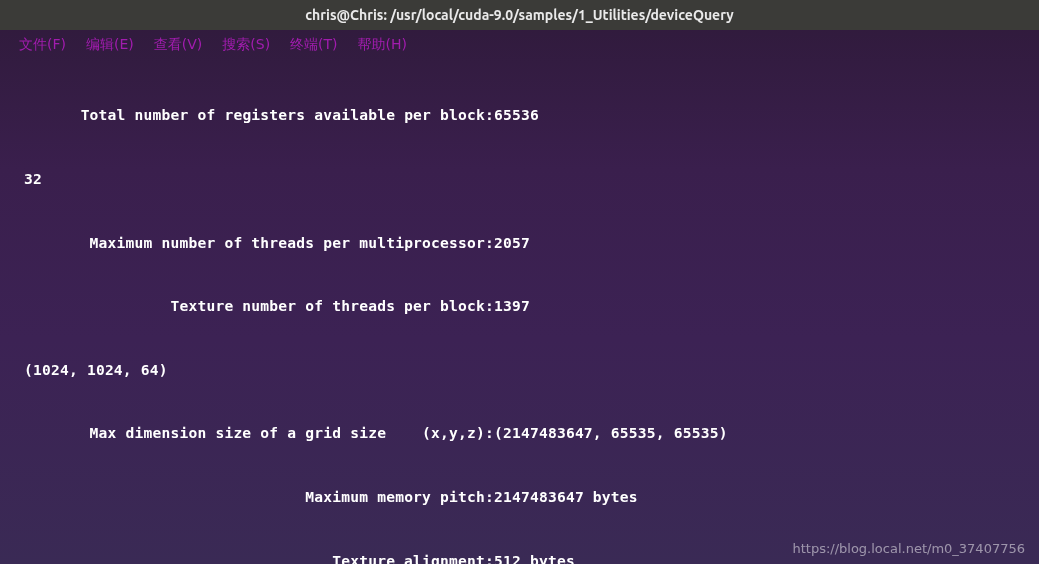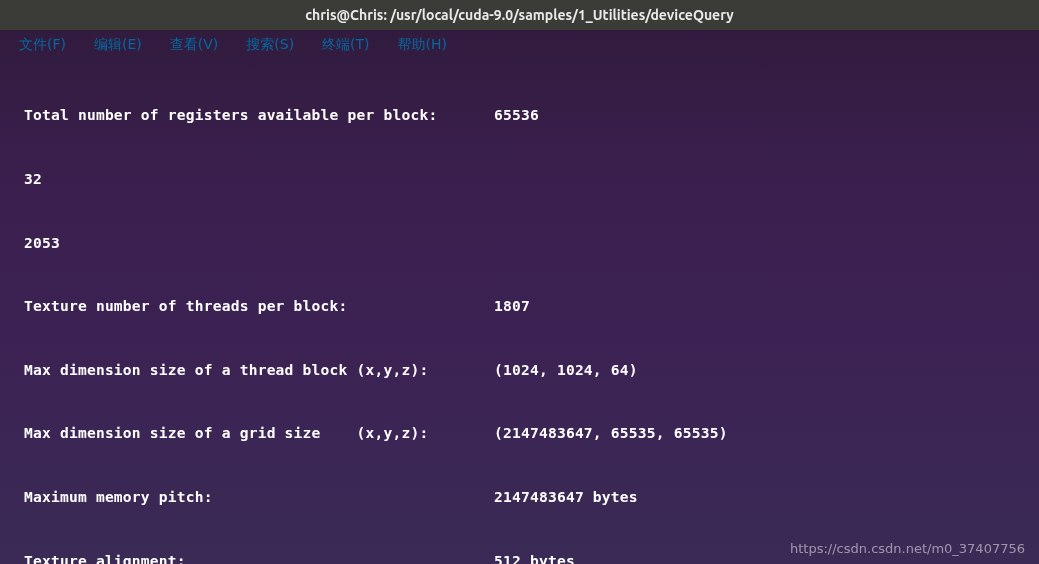--- a/index.html
+++ b/index.html
@@ -21,39 +21,39 @@
     font-size: 14px;
     font-weight: bold;
     color: #eaeaea;
     font-family: "Ubuntu", "DejaVu Sans", sans-serif;
   }
   .menubar {
     height: 30px;
     display: flex;
     align-items: center;
     padding-left: 14px;
-    gap: 18px;
+    gap: 10px;
     font-size: 14px;
     font-family: "DejaVu Sans", "Ubuntu", sans-serif;
-    color: #0369a1;
+    color: #a21caf;
   }
   .menubar .menu-item {
     padding: 3px 5px;
     cursor: pointer;
   }
   .terminal {
     padding: 2px 16px 8px 24px;
     font-size: 14.6px;
     line-height: 21.2px;
     white-space: pre;
     color: #ffffff;
     letter-spacing: 0.2px;
     font-weight: 600;
   }
-  .row { display: flex; }
+  .row { display: flex; text-align: right; }
   .label { min-width: 470px; }
   .val { }
   .watermark {
     position: absolute;
     right: 14px;
     bottom: 8px;
     font-size: 13px;
     color: rgba(255,255,255,0.5);
     font-family: "DejaVu Sans", sans-serif;
     font-weight: 400;
@@ -71,23 +71,23 @@
   <span class="menu-item">编辑(E)</span>
   <span class="menu-item">查看(V)</span>
   <span class="menu-item">搜索(S)</span>
   <span class="menu-item">终端(T)</span>
   <span class="menu-item">帮助(H)</span>
 </div>
 
 <div class="terminal">
   <div class="row"><div class="label">Total number of registers available per block:</div><div class="val">65536</div></div>
   <div class="row"><div class="val">32</div></div>
-  <div class="row"><div class="val">2053</div></div>
-  <div class="row"><div class="label">Texture number of threads per block:</div><div class="val">1807</div></div>
-  <div class="row"><div class="label">Max dimension size of a thread block (x,y,z):</div><div class="val">(1024, 1024, 64)</div></div>
+  <div class="row"><div class="label">Maximum number of threads per multiprocessor:</div><div class="val">2057</div></div>
+  <div class="row"><div class="label">Texture number of threads per block:</div><div class="val">1397</div></div>
+  <div class="row"><div class="val">(1024, 1024, 64)</div></div>
   <div class="row"><div class="label">Max dimension size of a grid size    (x,y,z):</div><div class="val">(2147483647, 65535, 65535)</div></div>
   <div class="row"><div class="label">Maximum memory pitch:</div><div class="val">2147483647 bytes</div></div>
   <div class="row"><div class="label">Texture alignment:</div><div class="val">512 bytes</div></div>
   
   
   
   
   
   
   
@@ -95,13 +95,13 @@
   
   
   
   
   <div></div>
   
   
   
 </div>
 
-<div class="watermark">https://csdn.csdn.net/m0_37407756</div>
+<div class="watermark">https://blog.local.net/m0_37407756</div>
 
 </body></html>

